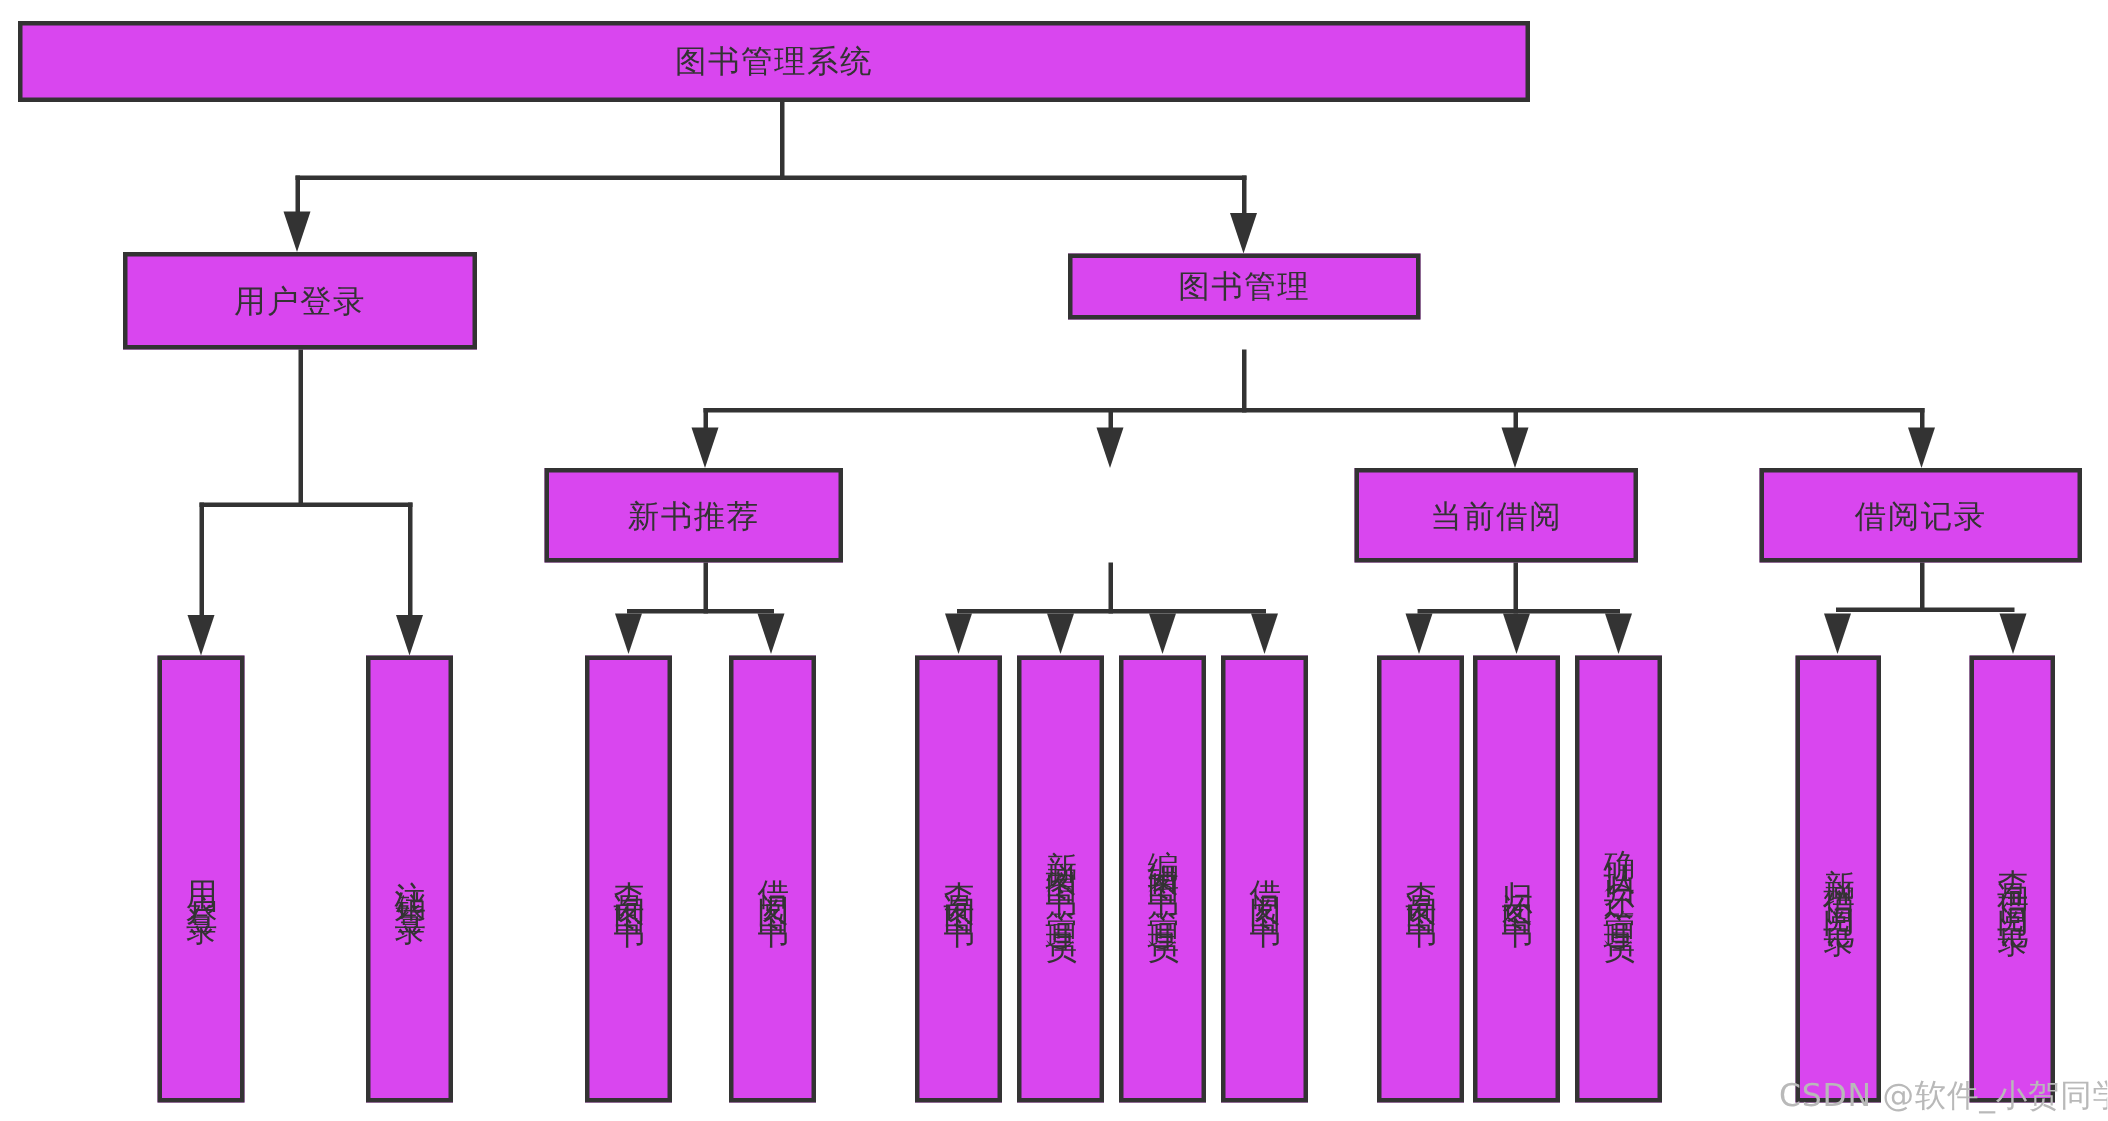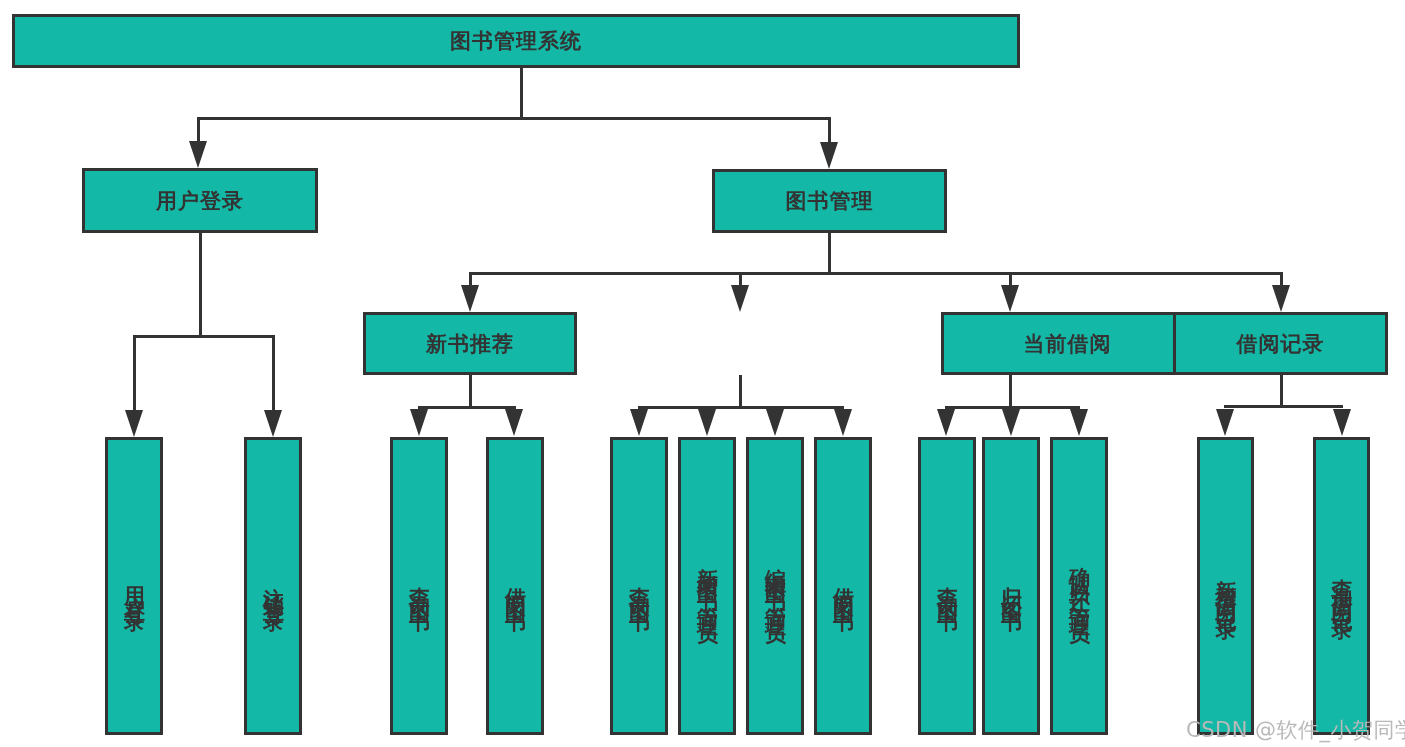--- a/index.html
+++ b/index.html
@@ -12,28 +12,27 @@
     width:1405px;height:747px;
     background:#ffffff;
     overflow:hidden;
     font-family:"DejaVu Sans", sans-serif;
     color:var(--text);
   }
   .box{
     position:absolute;
     box-sizing:border-box;
     border:3px solid var(--line);
-    background:#14b8a6;
+    background:#d946ef;
     display:flex;
     align-items:center;
     justify-content:center;
     font-size:21px;
     letter-spacing:1px;
     white-space:nowrap;
-    font-weight:bold;
   }
   .box.v{
     writing-mode:vertical-rl;
     text-orientation:mixed;
     letter-spacing:8px;
     font-size:21px;
     white-space:normal;
     line-height:1;
   }
   .vline{
@@ -66,42 +65,42 @@
   <div class="box" style="left:12px;top:14px;width:1008px;height:54px">图书管理系统</div>
 
   <div class="vline" style="left:520px;top:68px;height:50px"></div>
   <div class="hline" style="left:197px;top:117px;width:634px"></div>
   <div class="vline" style="left:197px;top:117px;height:28px"></div>
   <div class="vline" style="left:828px;top:117px;height:28px"></div>
   <div class="arrow" style="left:189px;top:141px"></div>
   <div class="arrow" style="left:820px;top:142px"></div>
 
   <div class="box" style="left:82px;top:168px;width:236px;height:65px">用户登录</div>
-  <div class="box" style="left:712px;top:169px;width:235px;height:64px">图书管理</div>
+  <div class="box" style="left:712px;top:169px;width:235px;height:44px">图书管理</div>
 
   <div class="vline" style="left:199px;top:233px;height:104px"></div>
   <div class="hline" style="left:133px;top:335px;width:142px"></div>
   <div class="vline" style="left:133px;top:335px;height:78px"></div>
   <div class="vline" style="left:272px;top:335px;height:78px"></div>
   <div class="arrow" style="left:125px;top:410px"></div>
   <div class="arrow" style="left:264px;top:410px"></div>
 
   <div class="vline" style="left:828px;top:233px;height:42px"></div>
   <div class="hline" style="left:469px;top:272px;width:814px"></div>
   <div class="vline" style="left:469px;top:272px;height:17px"></div>
   <div class="vline" style="left:739px;top:272px;height:17px"></div>
   <div class="vline" style="left:1009px;top:272px;height:17px"></div>
   <div class="vline" style="left:1280px;top:272px;height:17px"></div>
   <div class="arrow" style="left:461px;top:285px"></div>
   <div class="arrow" style="left:731px;top:285px"></div>
   <div class="arrow" style="left:1001px;top:285px"></div>
   <div class="arrow" style="left:1272px;top:285px"></div>
 
-  <div class="box" style="left:363px;top:312px;width:214px;height:63px">新书推荐</div>
-  <div class="box" style="left:941px;top:312px;width:253px;height:63px">当前借阅</div>
+  <div class="box" style="left:363px;top:312px;width:199px;height:63px">新书推荐</div>
+  <div class="box" style="left:903px;top:312px;width:189px;height:63px">当前借阅</div>
   <div class="box" style="left:1173px;top:312px;width:215px;height:63px">借阅记录</div>
 
   <div class="vline" style="left:469px;top:375px;height:34px"></div>
   <div class="hline" style="left:418px;top:406px;width:98px"></div>
   <div class="arrow" style="left:410px;top:409px"></div>
   <div class="arrow" style="left:505px;top:409px"></div>
 
   <div class="vline" style="left:739px;top:375px;height:34px"></div>
   <div class="hline" style="left:638px;top:406px;width:206px"></div>
   <div class="arrow" style="left:630px;top:409px"></div>

